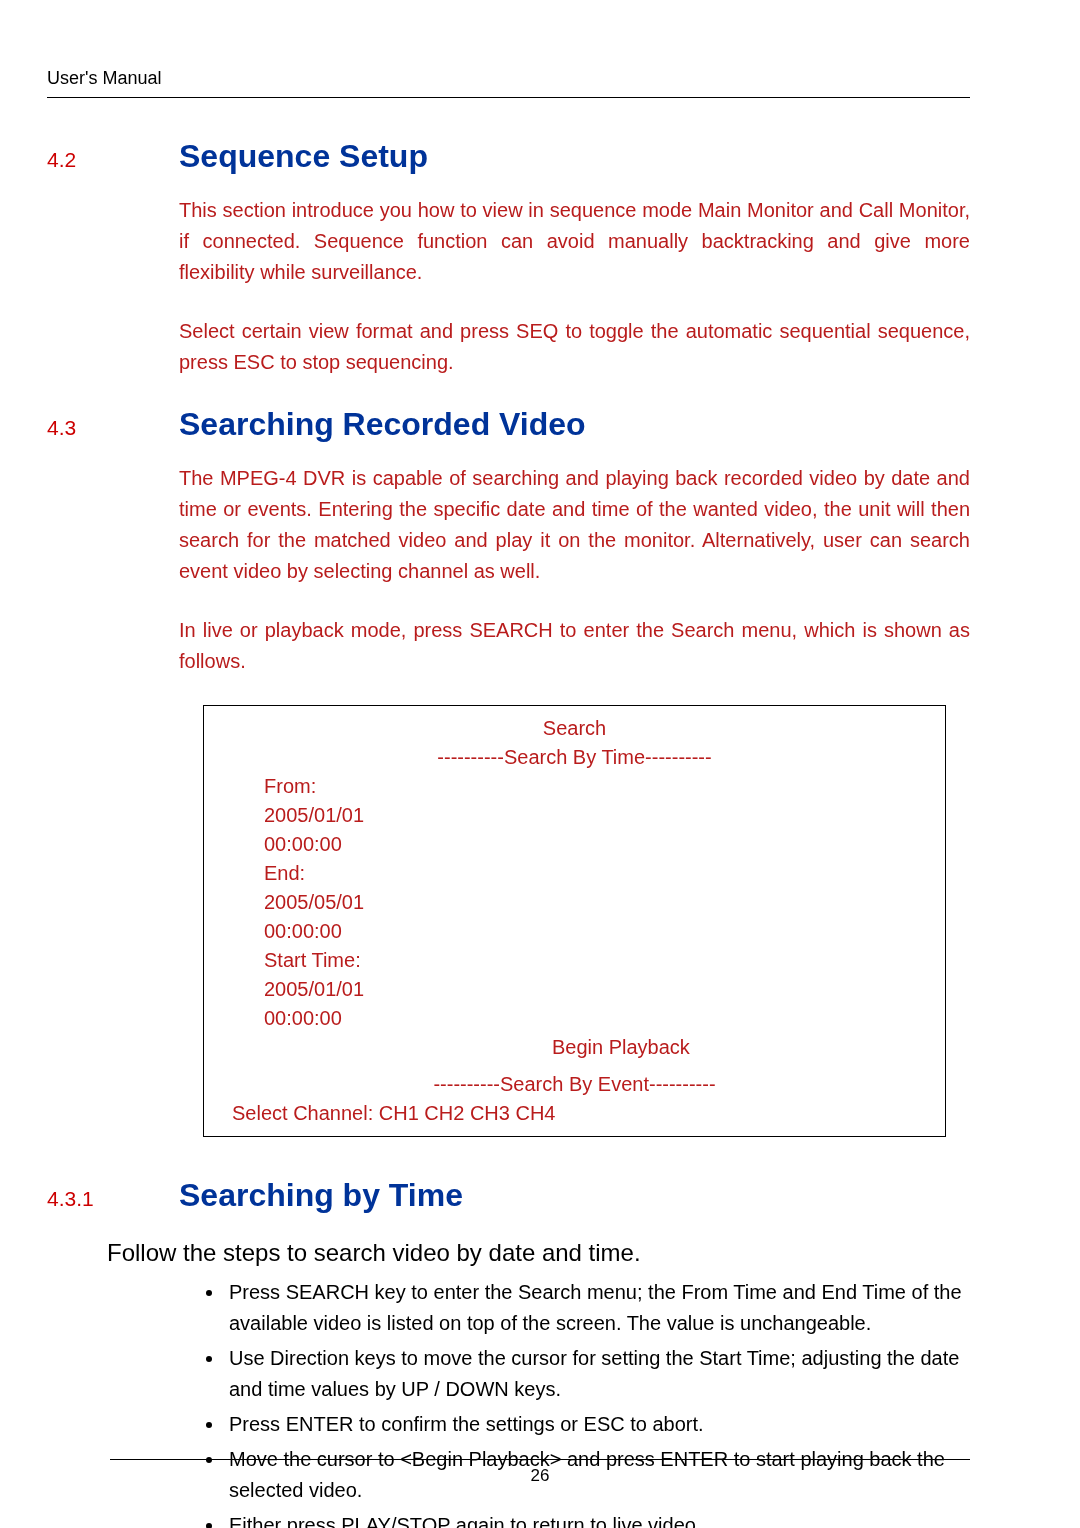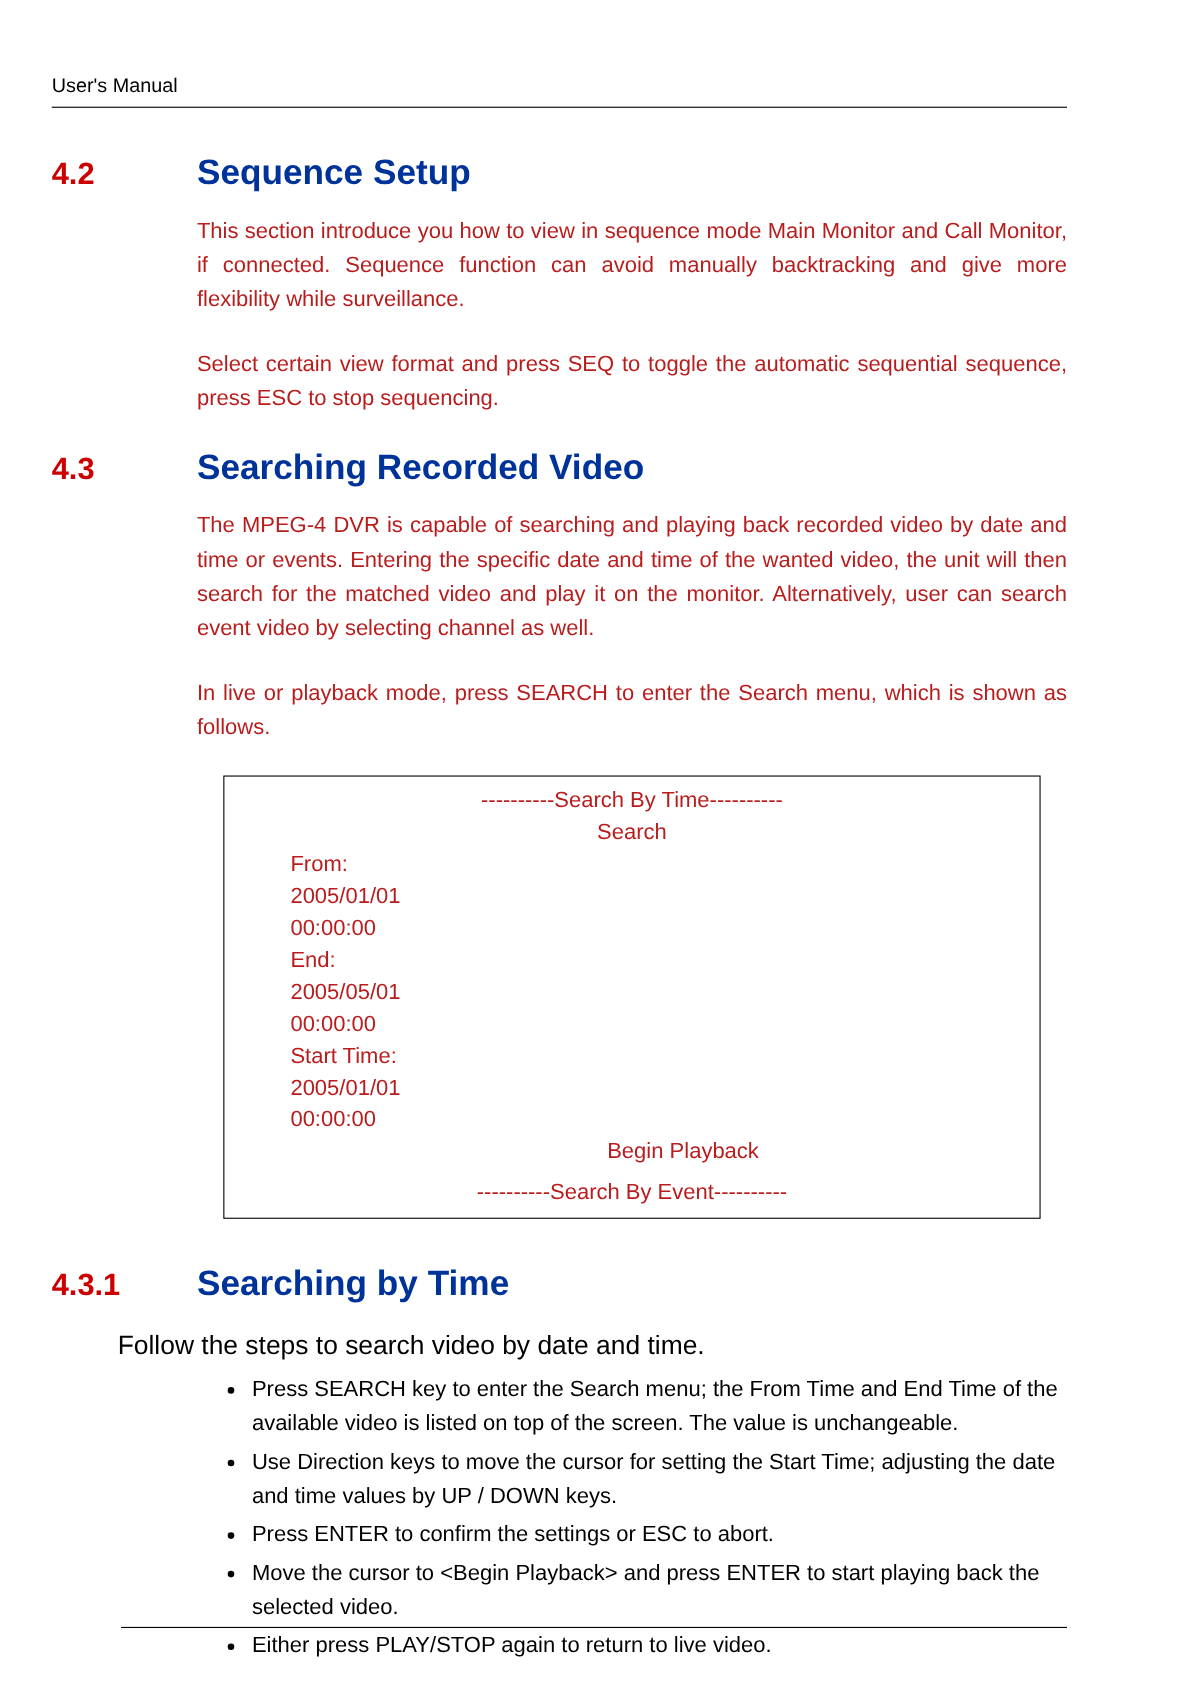--- a/index.html
+++ b/index.html
@@ -24,22 +24,22 @@
     border-top: 1.5px solid #000;
     margin-bottom: 40px;
   }
   .section-row {
     display: flex;
     align-items: baseline;
     margin-bottom: 20px;
   }
   .section-num {
     color: #cc0000;
-    font-weight: bold;
-    font-size: 28px;
+    font-weight: normal;
+    font-size: 21px;
     width: 132px;
     flex-shrink: 0;
   }
   .section-title {
     color: #003399;
     font-weight: bold;
     font-size: 32px;
   }
   .body-block {
     margin-left: 132px;
@@ -123,53 +123,55 @@
 
   <div class="section-row">
     <div class="section-num">4.3</div>
     <div class="section-title">Searching Recorded Video</div>
   </div>
   <div class="body-block">
     <p class="para">The MPEG-4 DVR is capable of searching and playing back recorded video by date and time or events. Entering the specific date and time of the wanted video, the unit will then search for the matched video and play it on the monitor. Alternatively, user can search event video by selecting channel as well.</p>
     <p class="para">In live or playback mode, press SEARCH to enter the Search menu, which is shown as follows.</p>
 
     <div class="search-box">
+      <div class="sb-center">Search</div>
       <div class="sb-center">----------Search By Time----------</div>
-      <div class="sb-center">Search</div>
       <div class="sb-row">
         <span class="sb-label">From:</span>
         <span class="sb-date">2005/01/01</span>
         <span class="sb-time">00:00:00</span>
       </div>
       <div class="sb-row">
         <span class="sb-label">End:</span>
         <span class="sb-date">2005/05/01</span>
         <span class="sb-time">00:00:00</span>
       </div>
       <div class="sb-row">
         <span class="sb-label">Start Time:</span>
         <span class="sb-date">2005/01/01</span>
         <span class="sb-time">00:00:00</span>
       </div>
       <div class="sb-begin">Begin  Playback</div>
       <div class="spacer-sm"></div>
       <div class="sb-center">----------Search By Event----------</div>
+      <div class="sb-event-row">Select Channel:    CH1   CH2   CH3   CH4</div>
     </div>
   </div>
 
   <div class="section-row">
     <div class="section-num">4.3.1</div>
     <div class="section-title">Searching by Time</div>
   </div>
   <div class="intro-line">Follow the steps to search video by date and time.</div>
   <ul class="bullets">
     <li>Press SEARCH key to enter the Search menu; the From Time and End Time of the available video is listed on top of the screen. The value is unchangeable.</li>
     <li>Use Direction keys to move the cursor for setting the Start Time; adjusting the date and time values by UP / DOWN keys.</li>
     <li>Press ENTER to confirm the settings or ESC to abort.</li>
     <li>Move the cursor to &lt;Begin Playback&gt; and press ENTER to start playing back the selected video.</li>
     <li>Either press PLAY/STOP again to return to live video.</li>
   </ul>
 
 </div>
 
 <div class="footer">
   <hr class="footer-rule">
+  <div class="footer-num">26</div>
 </div>
 
 </body></html>

